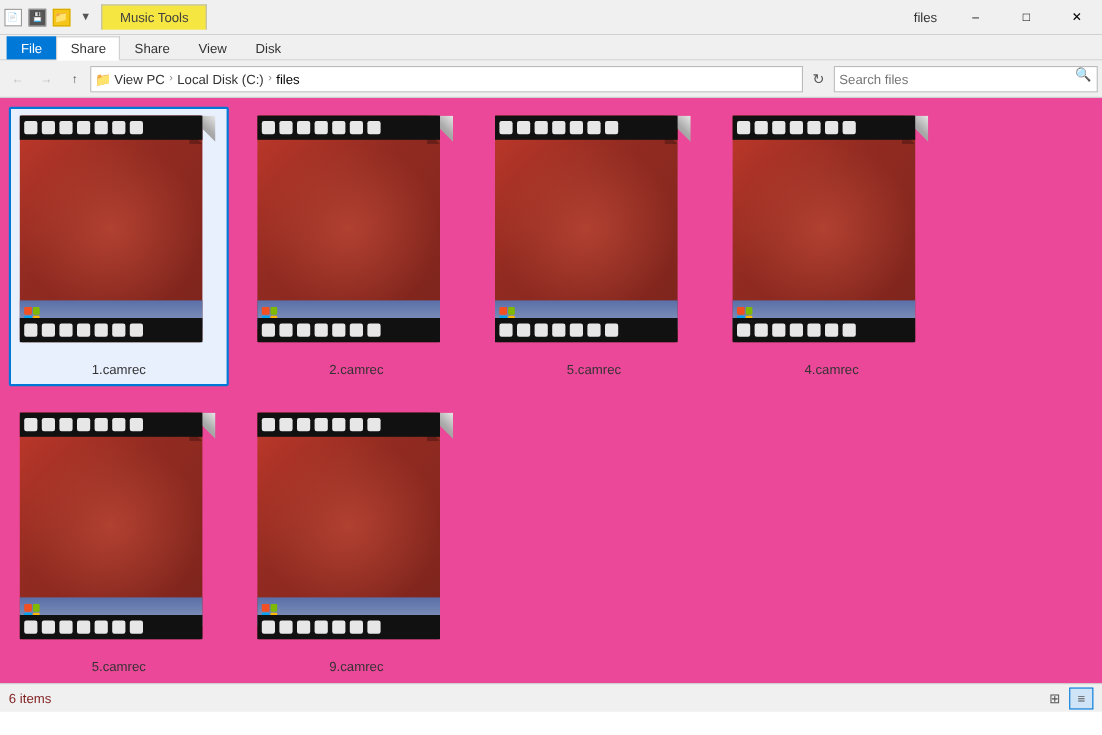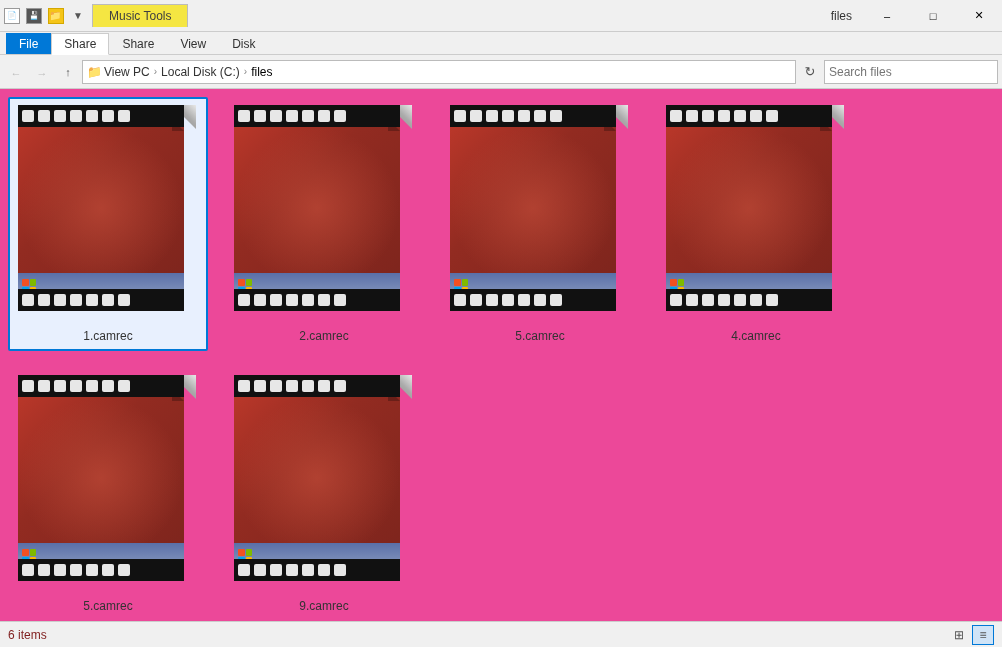--- a/index.html
+++ b/index.html
@@ -135,21 +135,21 @@
       align-items: center;
       justify-content: center;
       font-size: 13px;
       cursor: pointer;
       border: 1px solid transparent;
       background: transparent;
       color: #555;
     }
     .search-box {
       display: flex;
-      width: 174px;
+      width: 240px;
       height: 24px;
       border: 1px solid #bbb;
       background: #fff;
       padding: 0 4px;
       gap: 36px;
     }
     .search-box input {
       flex: 1;
       border: none;
       outline: none;

